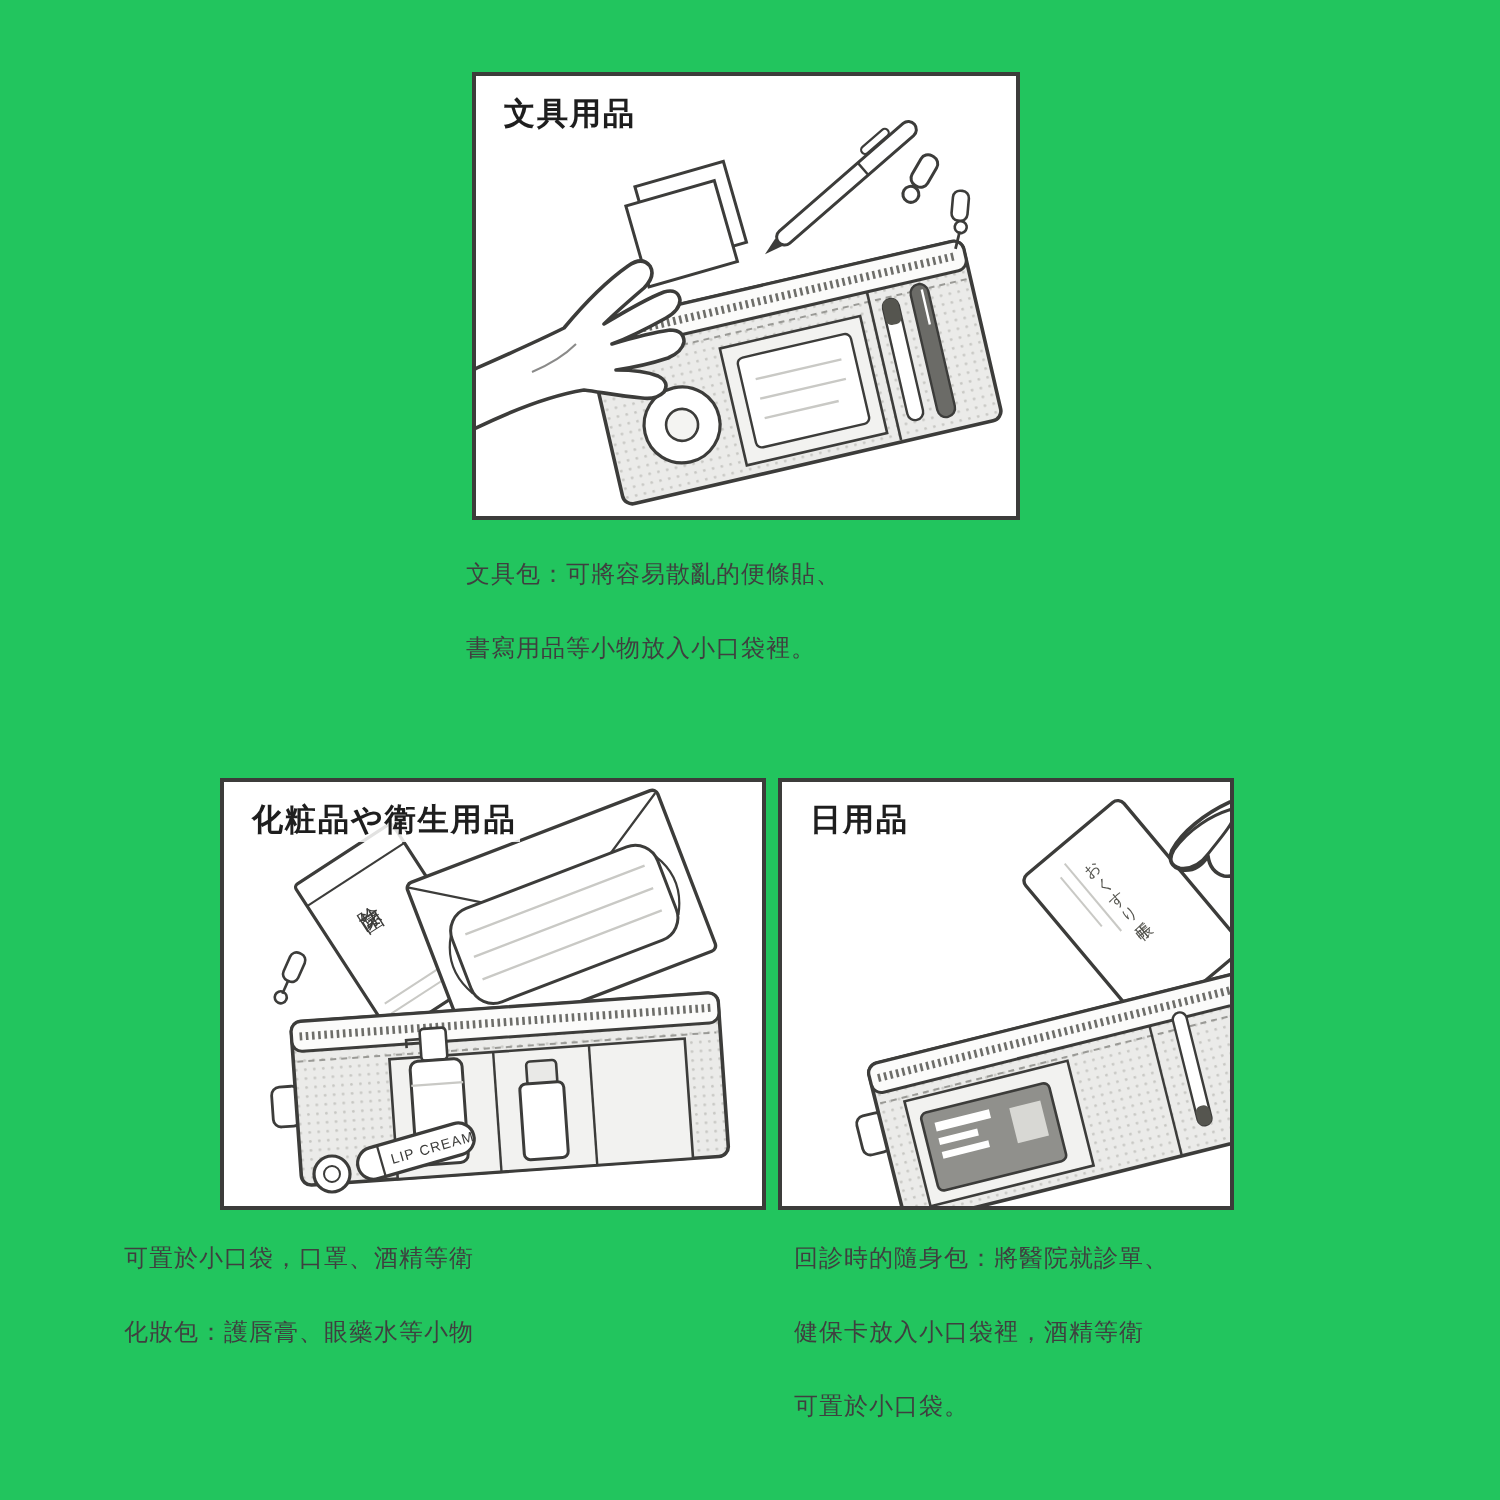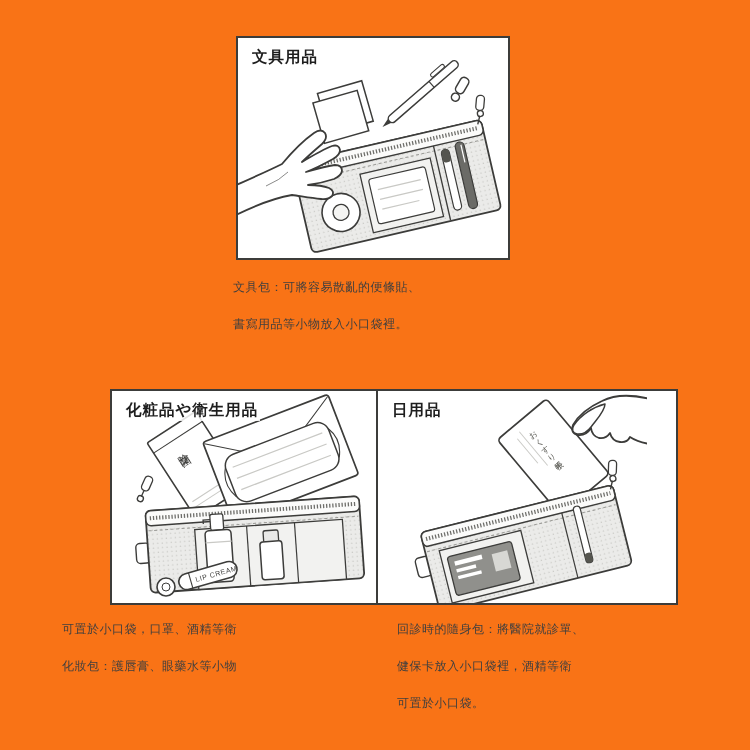--- a/index.html
+++ b/index.html
@@ -1,30 +1,30 @@
 <!DOCTYPE html>
 <html><head>
 <meta charset="utf-8">
 <style>
   * { margin:0; padding:0; box-sizing:border-box; }
   html,body { background:#ffffff; }
   body { font-family:"Liberation Sans","DejaVu Sans",sans-serif; }
-  .page { position:relative; width:750px; height:750px; background:#f97316; overflow:hidden; }
+  .page { position:relative; width:750px; height:750px; background:#22c55e; overflow:hidden; }
 
   .illus-box { position:absolute; border:2px solid #3c3c3a; background:#ffffff; overflow:hidden; }
   .illus-box svg { position:absolute; left:0; top:0; }
   .box-title {
     position:absolute; left:12px; top:9px; z-index:2;
     font-size:15.5px; font-weight:bold; color:#1e1e1e; letter-spacing:1px;
     background:rgba(255,255,255,0.85); padding:0 2px;
   }
 
   #box-stationery { left:236px; top:36px;  width:274px; height:224px; }
   #box-cosmetics  { left:62px;  top:389px; width:273px; height:216px;margin-left:48px; }
-  #box-daily      { left:376px; top:389px; width:302px; height:216px; }
+  #box-daily      { left:389px; top:389px; width:228px; height:216px; }
 
   .caption { position:absolute; color:#3f3f3f; font-size:12px; line-height:37px; letter-spacing:0.5px; }
   .cap-line { display:block; white-space:nowrap; }
   #caption-stationery { left:233px; top:269px; width:300px; }
   #caption-cosmetics  { left:62px;  top:611px; width:300px; }
   #caption-daily      { left:397px; top:611px; width:320px; }
 </style>
 </head>
 <body>
 

